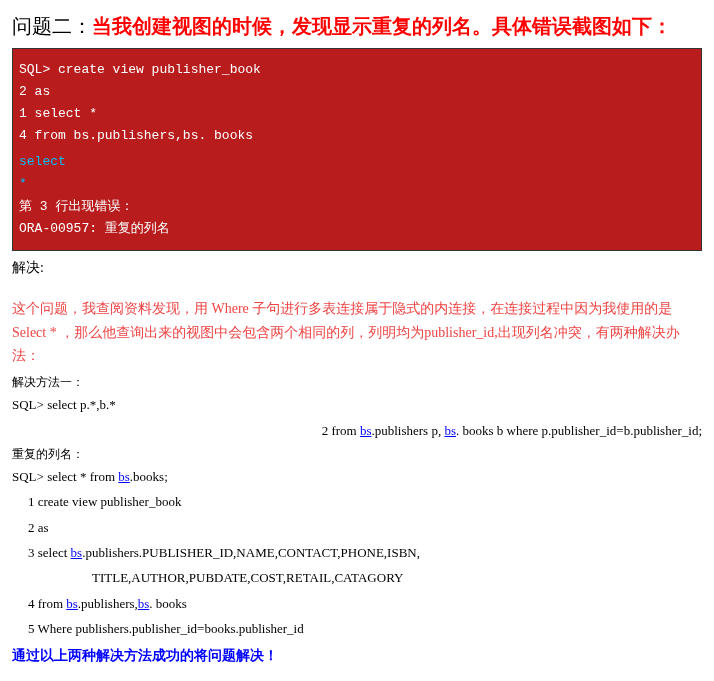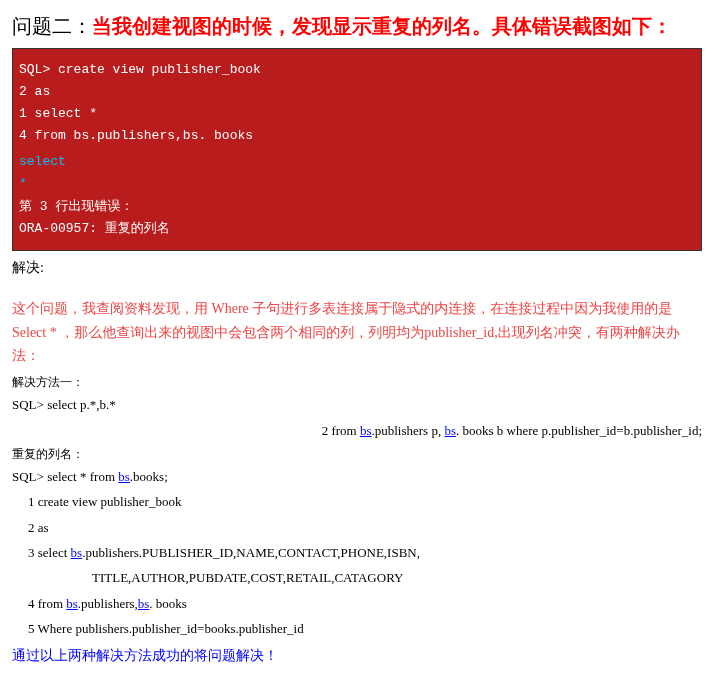--- a/index.html
+++ b/index.html
@@ -67,20 +67,21 @@
     .sql-inline {
       font-family: Liberation Serif, serif;
       font-size: 13px;
       line-height: 1.8;
       margin-bottom: 2px;
     }
     .conclusion {
       color: #0000ff;
       font-size: 14px;
       margin-top: 6px;
+      font-weight: bold;
     }
   </style>
 </head>
 <body>
 
 <div class="problem-title">
   <span>问题二：</span><span class="highlight">当我创建视图的时候，发现显示重复的列名。具体错误截图如下：</span>
 </div>
 
 <div class="code-block">

